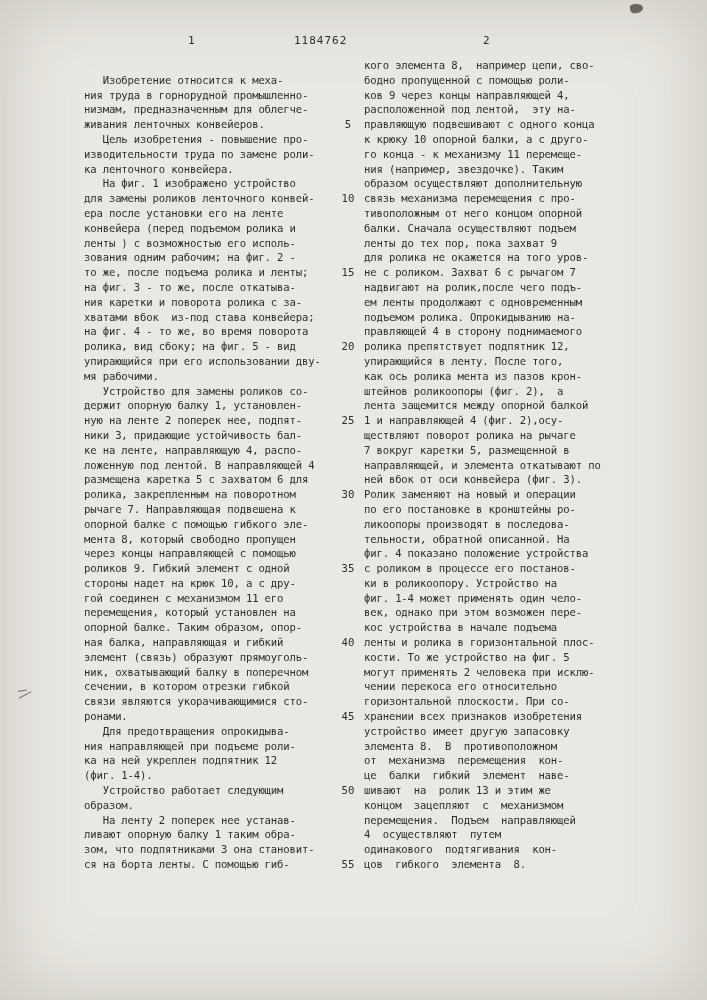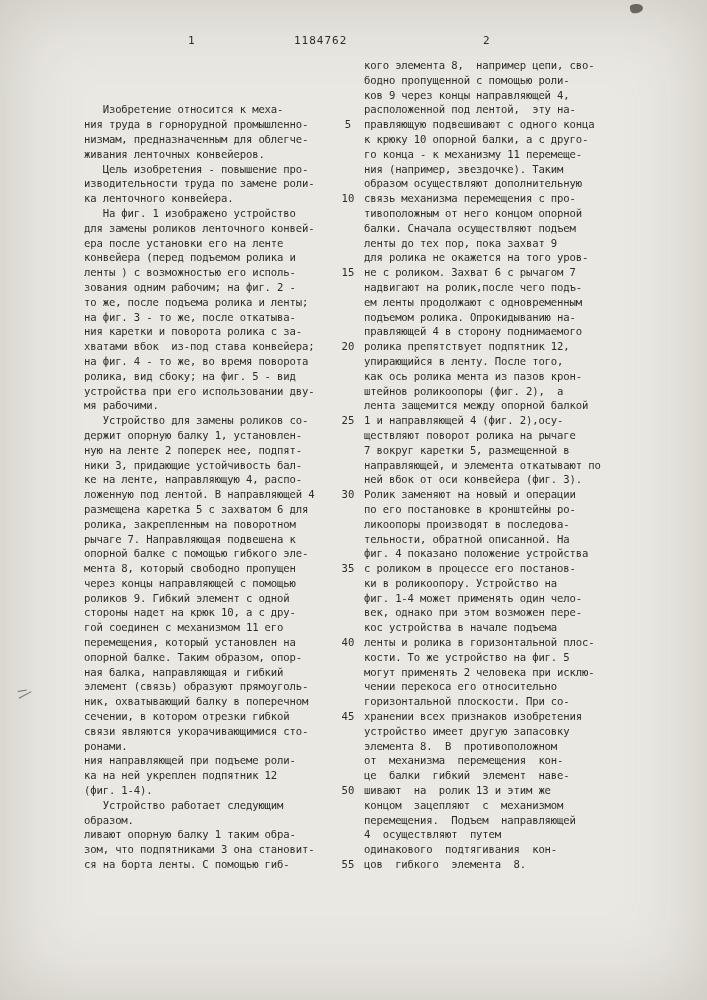--- a/index.html
+++ b/index.html
@@ -93,21 +93,21 @@
         <span class="line">ера после установки его на ленте</span>
         <span class="line">конвейера (перед подъемом ролика и</span>
         <span class="line">ленты ) с возможностью его исполь-</span>
         <span class="line">зования одним рабочим; на фиг. 2 -</span>
         <span class="line">то же, после подъема ролика и ленты;</span>
         <span class="line">на фиг. 3 - то же, после откатыва-</span>
         <span class="line">ния каретки и поворота ролика с за-</span>
         <span class="line">хватами вбок  из-под става конвейера;</span>
         <span class="line">на фиг. 4 - то же, во время поворота</span>
         <span class="line">ролика, вид сбоку; на фиг. 5 - вид</span>
-        <span class="line">устройства при его использовании дву-</span>
+        <span class="line">упирающийся при его использовании дву-</span>
         <span class="line">мя рабочими.</span>
         <span class="line">   Устройство для замены роликов со-</span>
         <span class="line">держит опорную балку 1, установлен-</span>
         <span class="line">ную на ленте 2 поперек нее, подпят-</span>
         <span class="line">ники 3, придающие устойчивость бал-</span>
         <span class="line">ке на ленте, направляющую 4, распо-</span>
         <span class="line">ложенную под лентой. В направляющей 4</span>
         <span class="line">размещена каретка 5 с захватом 6 для</span>
         <span class="line">ролика, закрепленным на поворотном</span>
         <span class="line">рычаге 7. Направляющая подвешена к</span>
@@ -118,25 +118,27 @@
         <span class="line">стороны надет на крюк 10, а с дру-</span>
         <span class="line">гой соединен с механизмом 11 его</span>
         <span class="line">перемещения, который установлен на</span>
         <span class="line">опорной балке. Таким образом, опор-</span>
         <span class="line">ная балка, направляющая и гибкий</span>
         <span class="line">элемент (связь) образуют прямоуголь-</span>
         <span class="line">ник, охватывающий балку в поперечном</span>
         <span class="line">сечении, в котором отрезки гибкой</span>
         <span class="line">связи являются укорачивающимися сто-</span>
         <span class="line">ронами.</span>
+        <span class="line">   Для предотвращения опрокидыва-</span>
         <span class="line">ния направляющей при подъеме роли-</span>
         <span class="line">ка на ней укреплен подпятник 12</span>
         <span class="line">(фиг. 1-4).</span>
         <span class="line">   Устройство работает следующим</span>
         <span class="line">образом.</span>
+        <span class="line">   На ленту 2 поперек нее устанав-</span>
         <span class="line">ливают опорную балку 1 таким обра-</span>
         <span class="line">зом, что подпятниками 3 она становит-</span>
         <span class="line">ся на борта ленты. С помощью гиб-</span>
       </div>
     <div class="gutter">
 
     <span class="line-number">5</span>
         <span class="line-number">10</span>
         <span class="line-number">15</span>
         <span class="line-number">20</span>

